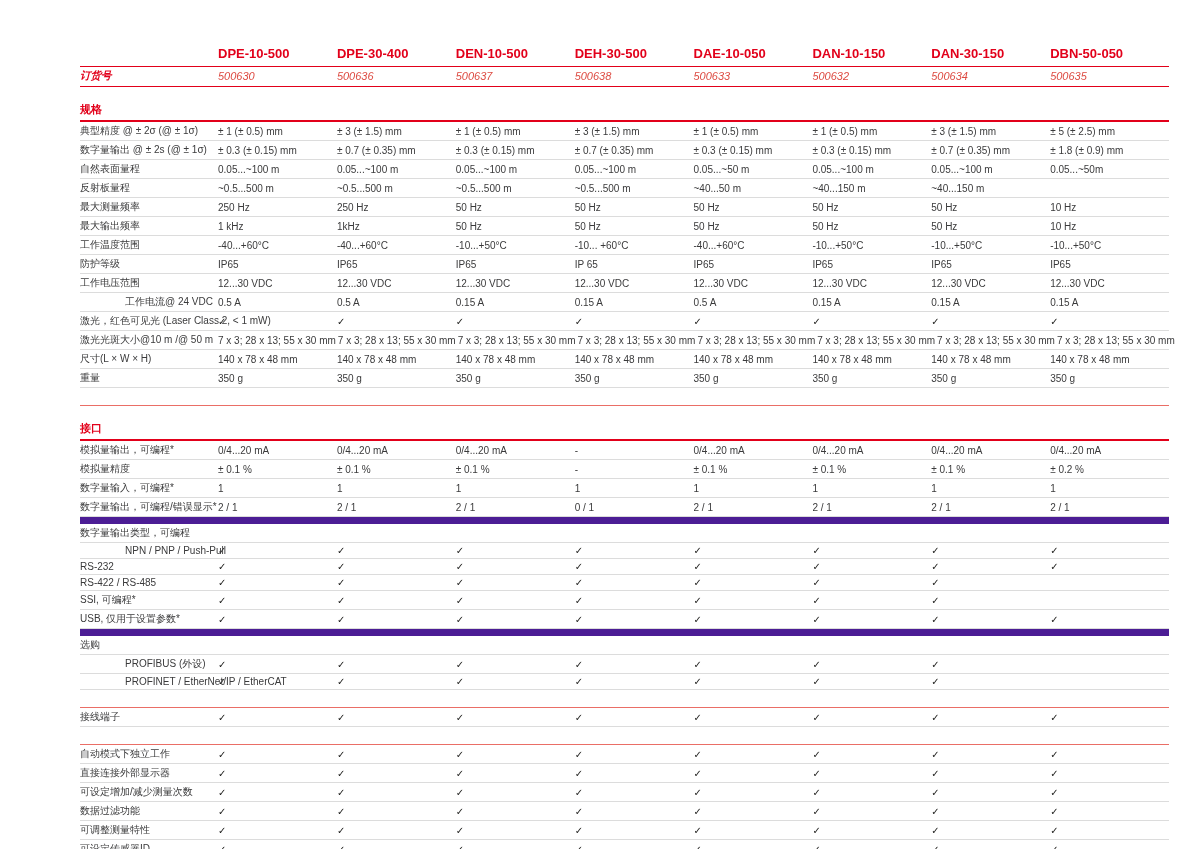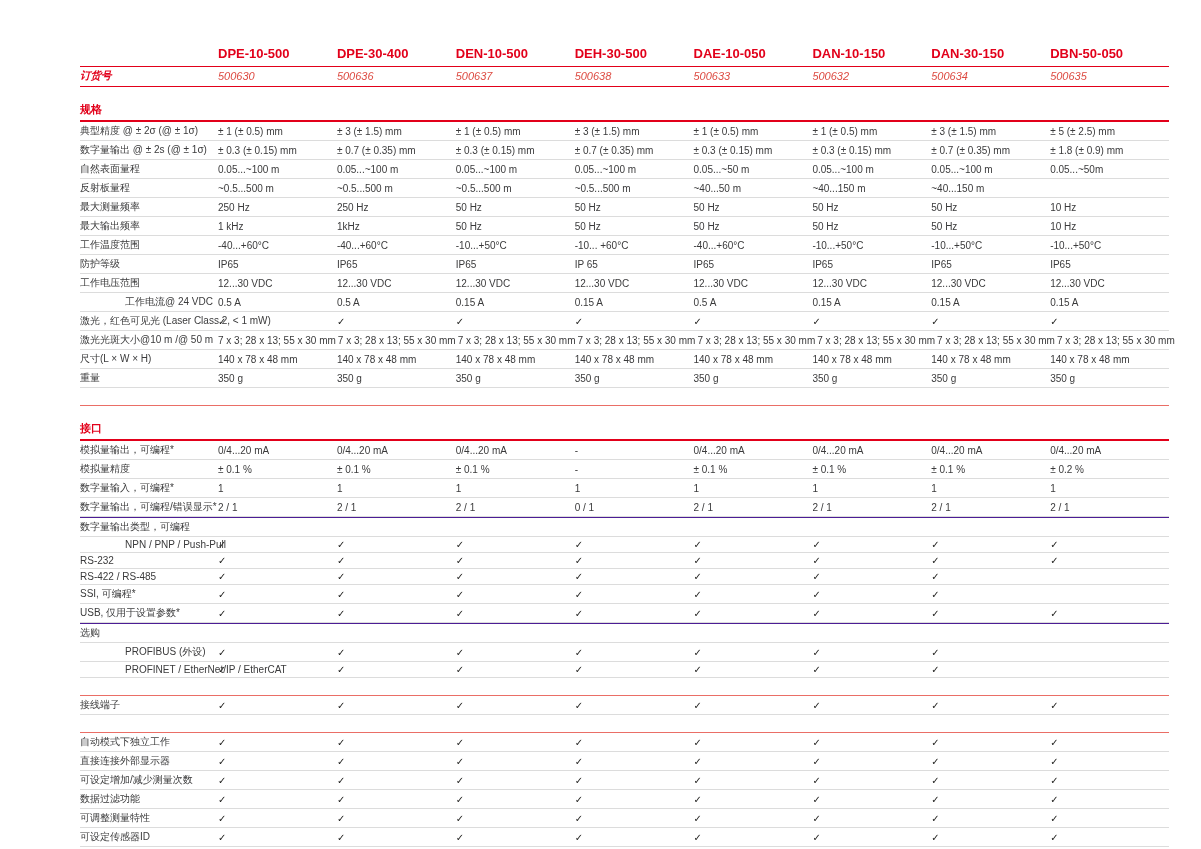--- a/index.html
+++ b/index.html
@@ -53,21 +53,21 @@
   .section-title {
     font-size: 11px;
     font-weight: bold;
     color: var(--accent, #e2001a);
     padding: 2px 0 3px;
     border-bottom: 2px solid var(--accent, #e2001a);
     margin-top: 13px;
   }
   
   .data-row { border-bottom: 1px solid #dcdcdc; min-height: 15.6px; }
-  .data-row.subheader-row { border-top: 1px solid #4c1d95; }
+  .data-row.subheader-row { border-top: 7px solid #4c1d95; }
   .row-label {
     font-size: 10px;
     white-space: nowrap;
     padding: 2px 0;
     z-index: 1;
   }
   .row-label.indent { padding-left: 45px; }
   .value-cell {
     font-size: 10px;
     white-space: nowrap;

